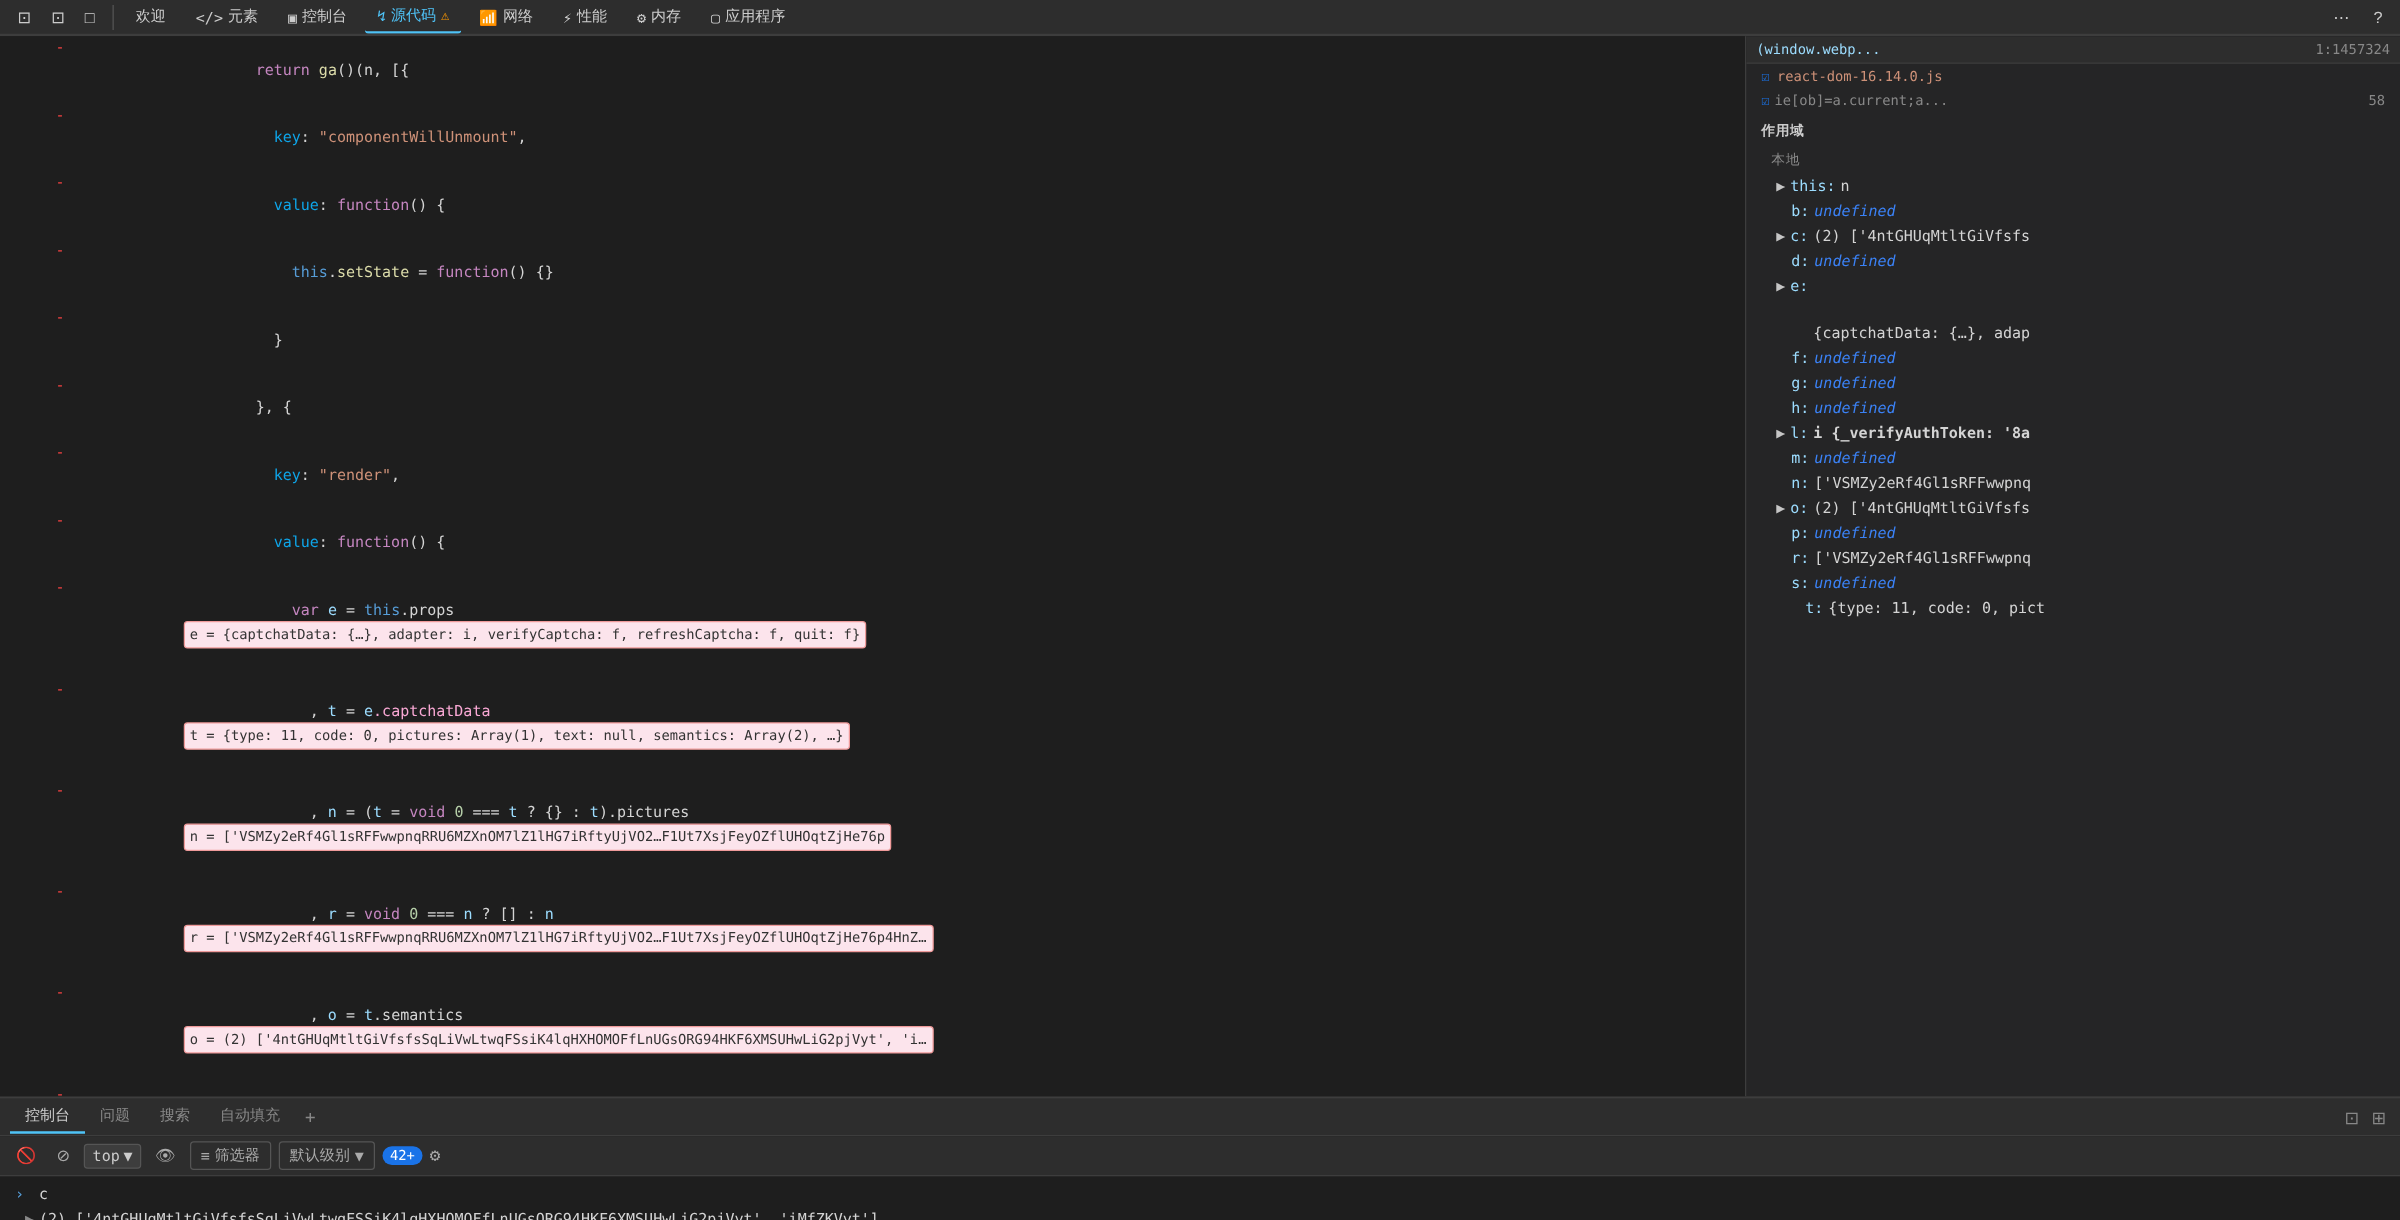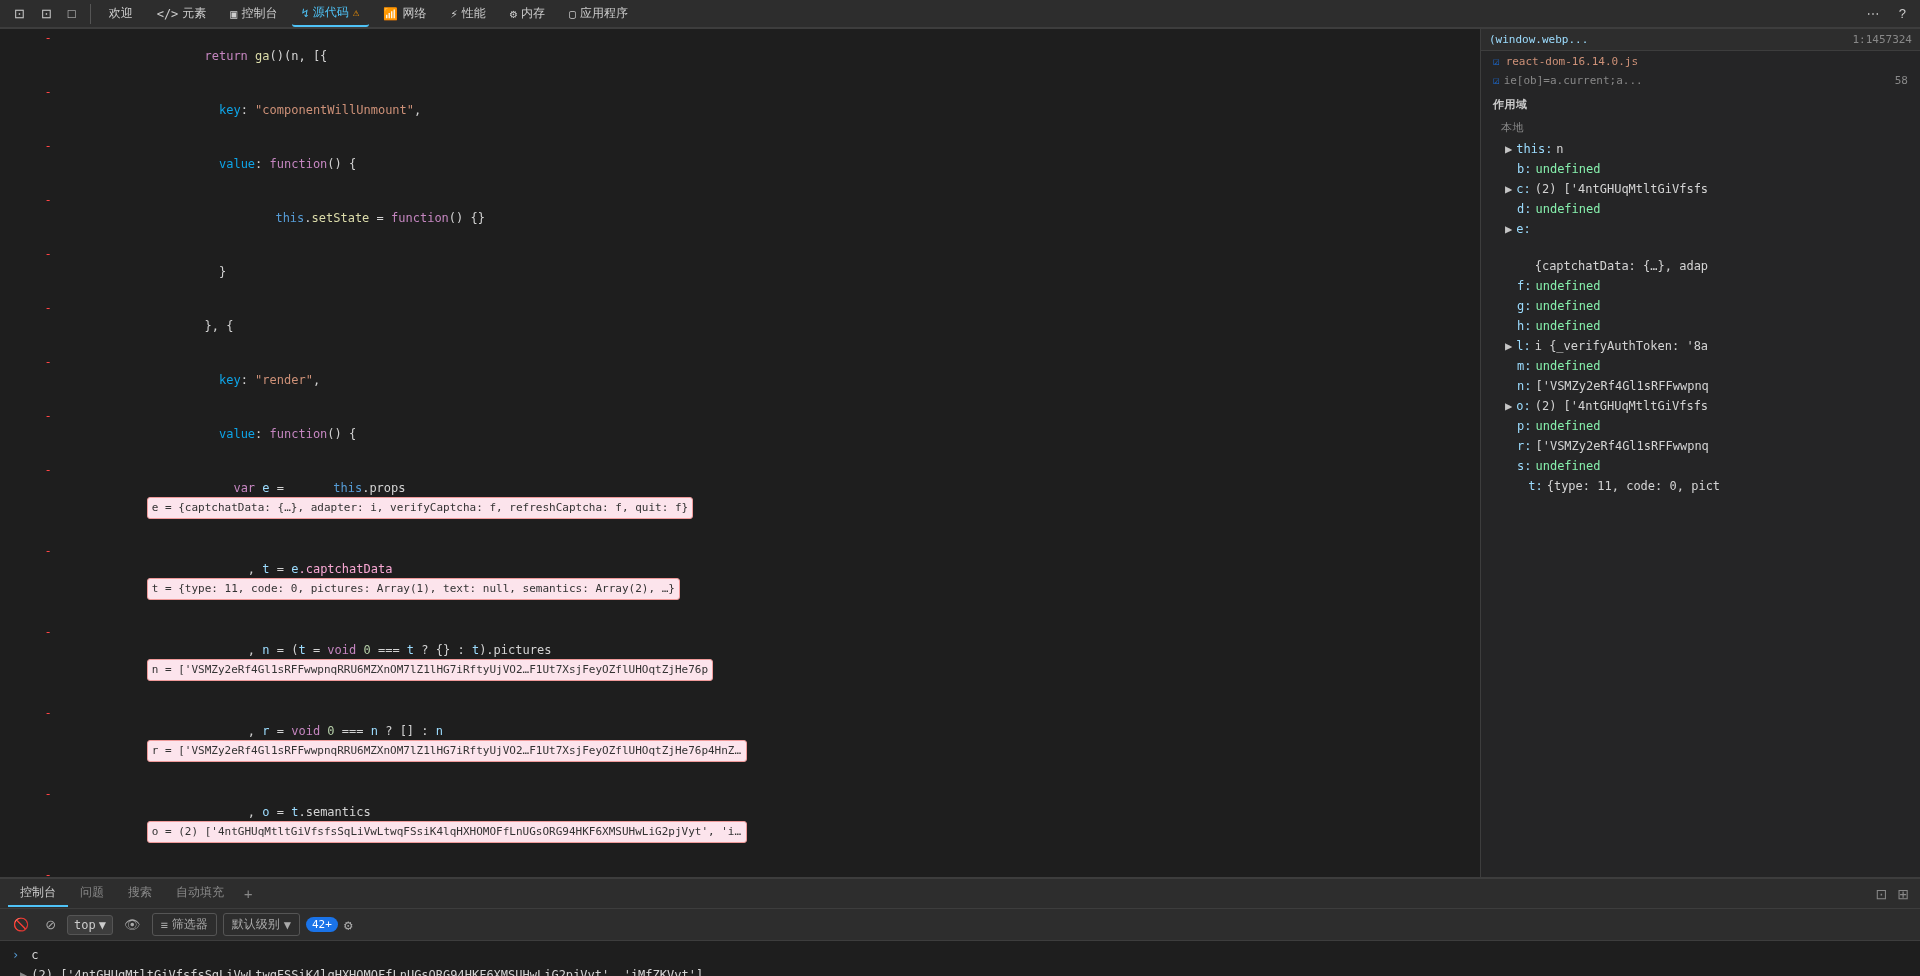--- a/index.html
+++ b/index.html
@@ -136,39 +136,39 @@
       padding-left: 4px;
       white-space: pre;
       overflow: visible;
     }
     .kw { color: #c586c0; text-align: center; }
     .fn { color: #dcdcaa; }
     .str { color: #ce9178; }
     .num { color: #b5cea8; }
     .prop { color: #0ea5e9; }
     .var { color: #9cdcfe; }
-    .this-kw { color: #569cd6; margin-left: 42px; }
+    .this-kw { color: #569cd6; }
 
     .tooltip-box {
       display: inline-block;
       background: #fce4ec;
       border: 1px solid #ef9a9a;
       border-radius: 3px;
       padding: 1px 4px;
       font-size: 11px;
       color: #333;
       white-space: nowrap;
       max-width: 600px;
       overflow: hidden;
       text-overflow: ellipsis;
     }
 
     
     .right-panel {
-      width: 440px;
+      width: 524px;
       background: #252526;
       border-left: 1px solid #3d3d3d;
       display: flex;
       flex-direction: column;
       overflow: hidden;
     }
     .right-panel-header {
       padding: 4px 8px;
       font-size: 11px;
       color: #888;
@@ -193,21 +193,21 @@
     .scope-item {
       display: flex;
       align-items: flex-start;
       padding: 1px 12px 1px 16px;
       font-size: 12px;
       line-height: 18px;
     }
     .scope-item .triangle { color: #c5c5c5; margin-right: 4px; cursor: pointer; }
     .scope-item .key { color: #9cdcfe; }
     .scope-item .val { color: #ce9178; margin-left: 4px; }
-    .scope-item .val.undef { color: #86efac; }
+    .scope-item .val.undef { color: #3b82f6; font-style: italic; }
 
     
     .bottom-area {
       height: 280px;
       background: #1e1e1e;
       border-top: 2px solid #3d3d3d;
       display: flex;
       flex-direction: column;
     }
     .bottom-tabs {
@@ -599,21 +599,21 @@
         </div>
 
         <div class="scope-item" style="padding-left:36px;">
           <span class="key">h:</span>
           <span class="val undef" style="margin-left:4px;">undefined</span>
         </div>
 
         <div class="scope-item" style="padding-left:24px;">
           <span class="triangle">▶</span>
           <span class="key">l:</span>
-          <span class="val" style="color:#d4d4d4; margin-left:4px;">i {_verifyAuthToken: '8a</span>
+          <span class="val" style="color:#d4d4d4; margin-left:4px;font-weight:bold;">i {_verifyAuthToken: '8a</span>
         </div>
 
         <div class="scope-item" style="padding-left:36px;">
           <span class="key">m:</span>
           <span class="val undef" style="margin-left:4px;">undefined</span>
         </div>
 
         <div class="scope-item" style="padding-left:36px;">
           <span class="key">n:</span>
           <span class="val" style="color:#d4d4d4; margin-left:4px;">['VSMZy2eRf4Gl1sRFFwwpnq</span>

